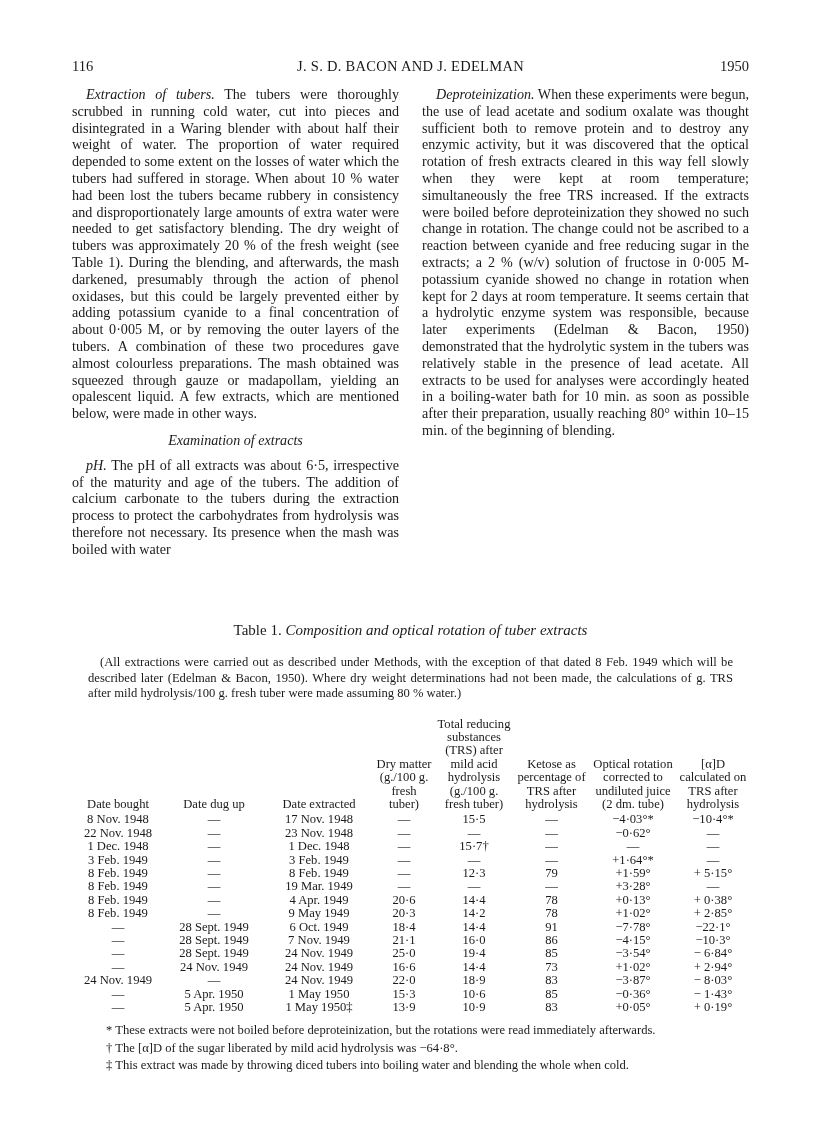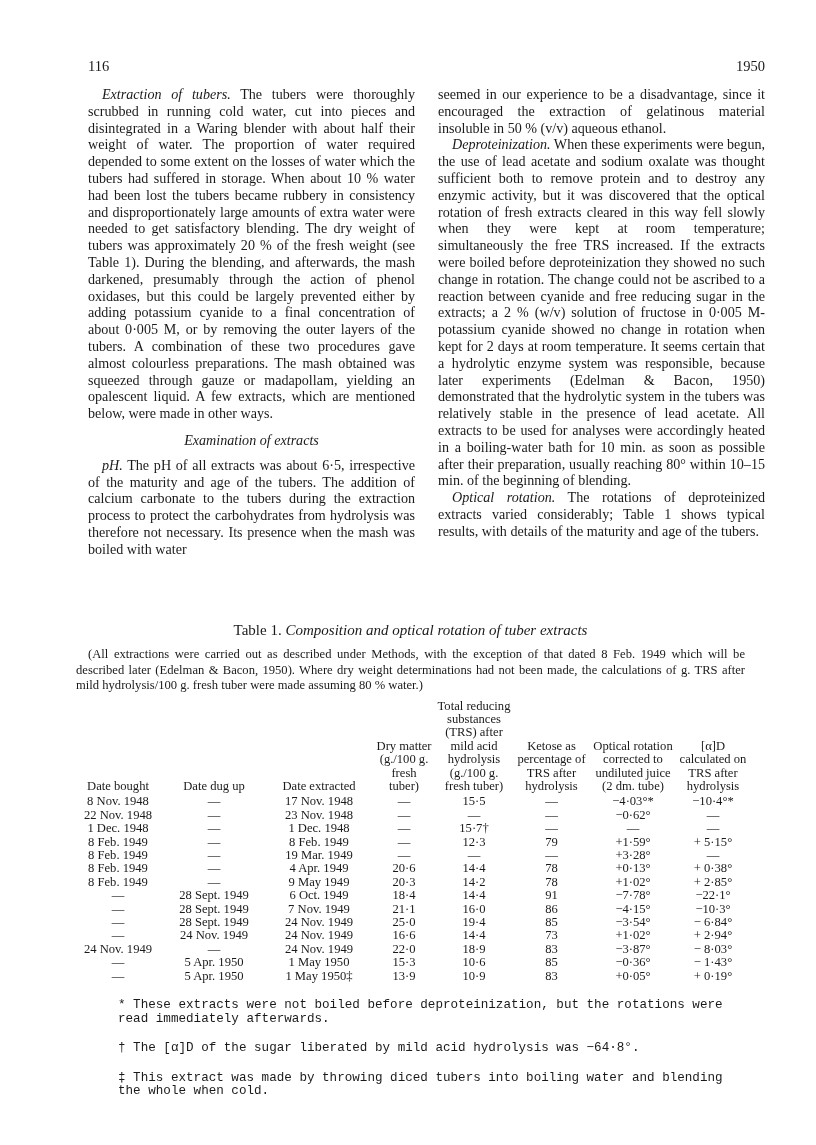--- a/index.html
+++ b/index.html
@@ -1,20 +1,20 @@
 <!DOCTYPE html>
 <html><head>
 <meta charset="utf-8">
 <style>
   html, body { margin: 0; padding: 0; background: #ffffff; }
   body {
     width: 816px; height: 1145px; position: relative; overflow: hidden;
     font-family: "DejaVu Serif", "Liberation Serif", serif; color: #1a1a1a;
   }
-  .page { position: absolute; left: 72px; top: 58px; width: 677px; margin-left: 16px; }
+  .page { position: absolute; left: 72px; top: 58px; width: 677px; }
   .running-head {
     position: relative; height: 22px; font-size: 14.5px;
     font-family: "Liberation Serif", serif;
   }
   .running-head .pno { position: absolute; left: 0; top: 0; }
   .running-head .authors { position: absolute; left: 0; right: 0; text-align: center; top: 0; letter-spacing: 0.3px; }
   .running-head .year { position: absolute; right: 0; top: 0; }
   .columns { display: flex; justify-content: space-between; margin-top: 6px; }
   .col {
     width: 327px; font-family: "Liberation Serif", serif; font-size: 14.1px;
@@ -24,46 +24,45 @@
   .col p.cont { text-indent: 0; }
   .col .runin { font-style: italic; }
   .col h3 {
     font-weight: normal; font-style: italic; text-align: center;
     font-size: 14.1px; margin: 10px 0 8px 0;
   }
   .table-wrap { position: absolute; left: 72px; top: 622px; width: 677px; font-family: "Liberation Serif", serif; }
   .table-caption { text-align: center; font-size: 15px; margin-bottom: 8px; }
   .table-caption .title { font-style: italic; }
   .table-note { font-size: 12.6px; line-height: 15.5px; text-align: justify; margin-bottom: 6px; }
-  .table-note p { margin: 4px; text-indent: 12px; }
+  .table-note p { margin: 16px; text-indent: 12px; }
   table { border-collapse: collapse; width: 677px; font-size: 12.6px; }
   th { font-weight: normal; vertical-align: bottom; text-align: center; line-height: 13.4px; padding: 0 2px 2px 2px; }
   td { text-align: center; line-height: 13.4px; padding: 0 2px; white-space: nowrap; }
   .footnotes { margin-top: 10px; font-size: 12.6px; line-height: 13.5px; padding-left: 30px; }
-  .footnotes div { margin: 16px; font-family: Liberation Mono, monospace; }
+  .footnotes div { margin: 4px; }
 </style>
 </head>
 <body>
 
 <div class="page">
   <div class="running-head">
     <span class="pno">116</span>
+    <span class="authors">J. S. D. BACON AND J. EDELMAN</span>
     <span class="year">1950</span>
   </div>
 
   <div class="columns">
     <div class="col">
       <p><span class="runin">Extraction of tubers.</span><span> The tubers were thoroughly scrubbed in running cold water, cut into pieces and disintegrated in a Waring blender with about half their weight of water. The proportion of water required depended to some extent on the losses of water which the tubers had suffered in storage. When about 10 % water had been lost the tubers became rubbery in consistency and disproportionately large amounts of extra water were needed to get satisfactory blending. The dry weight of tubers was approximately 20 % of the fresh weight (see Table 1). During the blending, and afterwards, the mash darkened, presumably through the action of phenol oxidases, but this could be largely prevented either by adding potassium cyanide to a final concentration of about 0·005 M, or by removing the outer layers of the tubers.  A combination of these two procedures gave almost colourless preparations. The mash obtained was squeezed through gauze or madapollam, yielding an opalescent liquid.  A few extracts, which are mentioned below, were made in other ways.</span></p>
       <h3>Examination of extracts</h3>
       <p><span class="runin">pH.</span><span>  The pH of all extracts was about 6·5, irrespective of the maturity and age of the tubers. The addition of calcium carbonate to the tubers during the extraction process to protect the carbohydrates from hydrolysis was therefore not necessary.  Its presence when the mash was boiled with water</span></p>
     </div>
     <div class="col">
-      <p class="cont">seemed in our experience to be a disadvantage, since it encouraged the extraction of gelatinous material insoluble in 50 % (v/v) aqueous ethanol.</p>
       <p><span class="runin">Deproteinization.</span><span>  When these experiments were begun, the use of lead acetate and sodium oxalate was thought sufficient both to remove protein and to destroy any enzymic activity, but it was discovered that the optical rotation of fresh extracts cleared in this way fell slowly when they were kept at room temperature; simultaneously the free TRS increased. If the extracts were boiled before deproteinization they showed no such change in rotation. The change could not be ascribed to a reaction between cyanide and free reducing sugar in the extracts; a 2 % (w/v) solution of fructose in 0·005 M-potassium cyanide showed no change in rotation when kept for 2 days at room temperature.  It seems certain that a hydrolytic enzyme system was responsible, because later experiments (Edelman &amp; Bacon, 1950) demonstrated that the hydrolytic system in the tubers was relatively stable in the presence of lead acetate.  All extracts to be used for analyses were accordingly heated in a boiling-water bath for 10 min. as soon as possible after their preparation, usually reaching 80° within 10–15 min. of the beginning of blending.</span></p>
-      <p><span class="runin">Optical rotation.</span><span>  The rotations of deproteinized extracts varied considerably; Table 1 shows typical results, with details of the maturity and age of the tubers.</span></p>
     </div>
   </div>
 </div>
 
 <div class="table-wrap">
   <div class="table-caption">
     <span>Table 1.</span>
     <span class="title">Composition and optical rotation of tuber extracts</span>
   </div>
   <div class="table-note">
@@ -118,20 +117,30 @@
           <td>1 Dec. 1948</td>
           <td>—</td>
           <td>1 Dec. 1948</td>
           <td>—</td>
           <td>15·7†</td>
           <td>—</td>
           <td>—</td>
           <td>—</td>
         </tr>
         <tr>
+          <td>3 Feb. 1949</td>
+          <td>—</td>
+          <td>3 Feb. 1949</td>
+          <td>—</td>
+          <td>—</td>
+          <td>—</td>
+          <td>+1·64°*</td>
+          <td>—</td>
+        </tr>
+        <tr>
           <td>8 Feb. 1949</td>
           <td>—</td>
           <td>8 Feb. 1949</td>
           <td>—</td>
           <td>12·3</td>
           <td>79</td>
           <td>+1·59°</td>
           <td>+ 5·15°</td>
         </tr>
         <tr>

